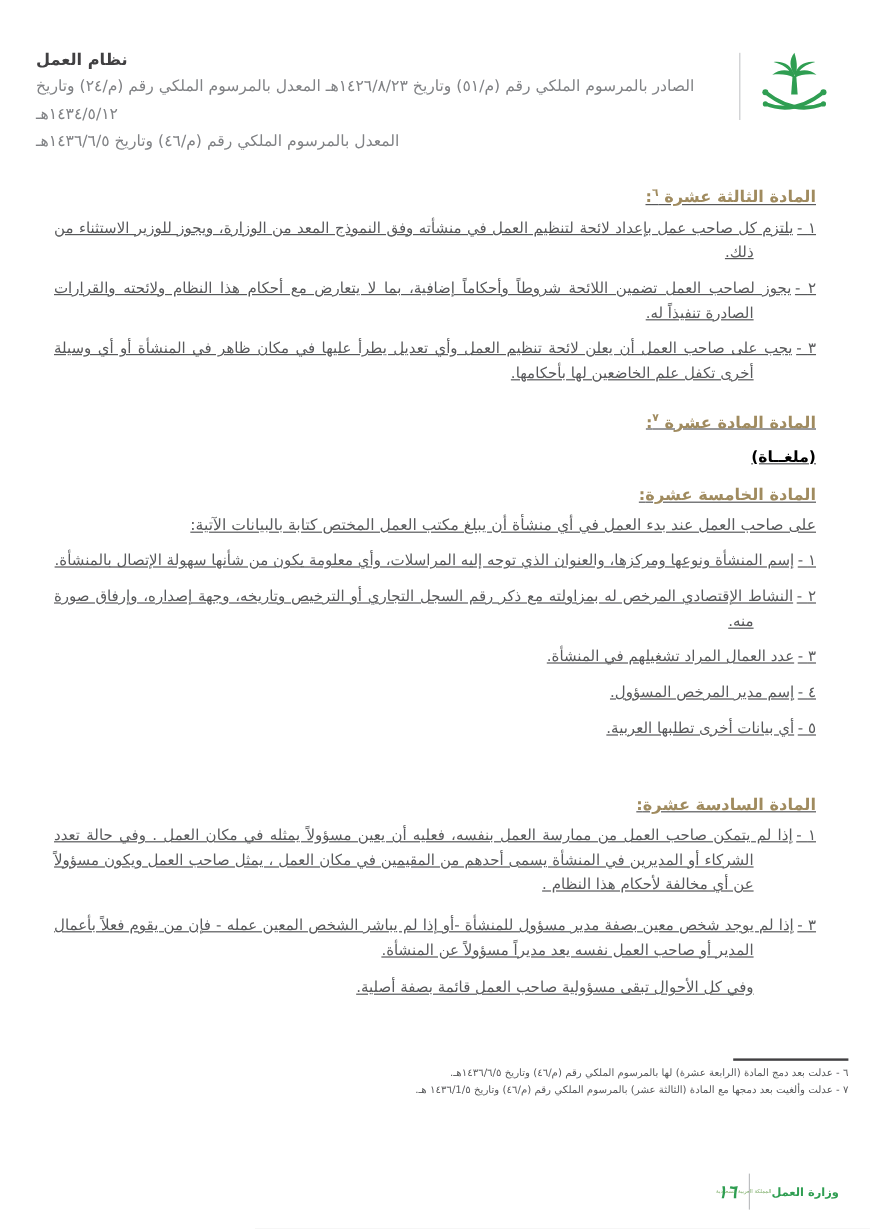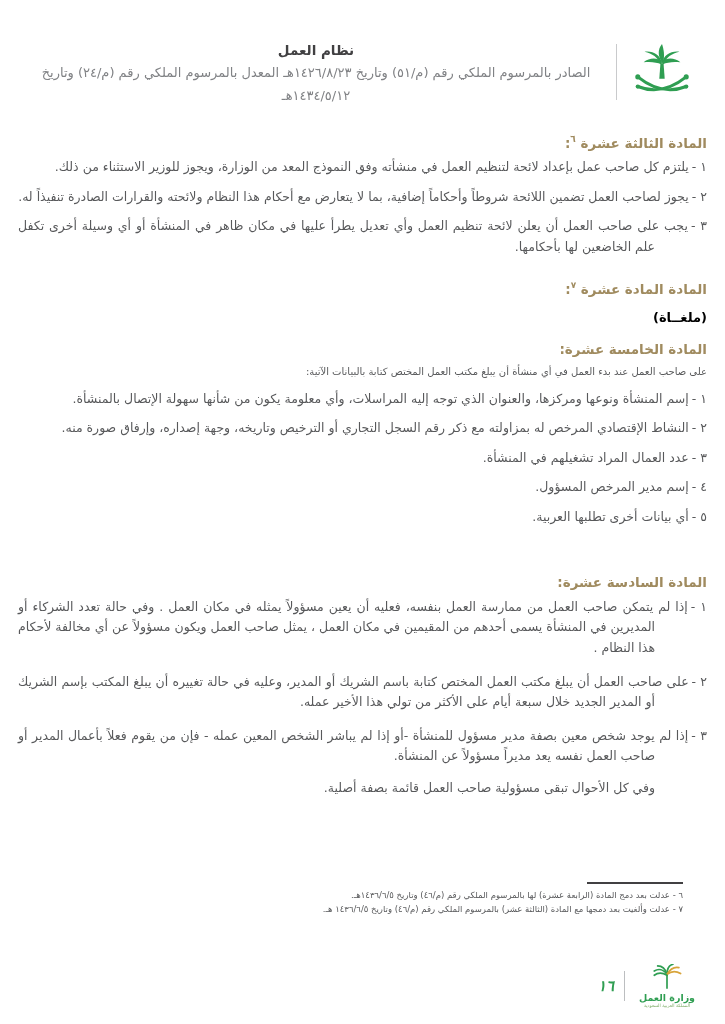--- a/index.html
+++ b/index.html
@@ -5,44 +5,44 @@
   html,body { margin:0; padding:0; background:#e8e8e8; }
   .page {
     width:725px; height:1024px; position:relative; background:#ffffff;
     font-family:"DejaVu Sans", sans-serif; direction:rtl; color:#58595b;
     margin:0 auto; overflow:hidden;
   }
   
   .doc-header { display:flex; align-items:flex-start; padding:42px 30px 0 30px; }
   .emblem-wrap { width:66px; display:flex; justify-content:center; flex:0 0 auto; }
   .header-divider { width:1px; background:#c9cacc; height:56px; margin:2px 12px 0 14px; flex:0 0 auto; }
-  .header-text { text-align:center; }
+  .header-text { text-align:left; }
   .doc-title { color:#414042; font-weight:bold; font-size:13.5px; margin-bottom:4px; }
   .doc-sub { color:#808285; font-size:13px; line-height:1.75; }
   
-  .content { padding:0 18px; }
+  .content { padding:0 45px;text-decoration:underline; }
   .article-heading { color:#a08b5f; font-weight:bold; font-size:13.5px; margin:0 0 7px 0; }
   .article-heading sup { font-size:9px; font-weight:bold; }
   .item { font-size:12.5px; line-height:1.65; text-align:justify; margin:0 0 9px 0;
           padding-right:52px; text-indent:-52px; }
   .item .num { margin-left:3px; }
-  .intro { font-size:10px; line-height:1.65; margin:0 0 8px 0; }
+  .intro { font-size:13px; line-height:1.65; margin:0 0 8px 0; }
   .cancelled { color:#000000; font-weight:bold; font-size:13px; margin:14px 0 16px 0; }
   .closing { font-size:12.5px; padding-right:52px; margin-top:2px; }
   .sec13 { margin-top:26px; }
   .sec14 { margin-top:22px; }
   .sec15 { margin-top:4px; }
   .sec16 { margin-top:46px; }
   
-  .footnotes { position:absolute; top:882px; right:42px; left:30px; }
+  .footnotes { position:absolute; top:882px; right:18px; left:30px; }
   .footnote-rule { width:96px; height:2px; background:#414042; margin-bottom:5px; }
   .footnote-line { font-size:8.5px; color:#58595b; line-height:1.6; }
   
   .page-footer { position:absolute; bottom:16px; right:26px; display:flex; align-items:center; }
-  .ministry-logo { display:flex; flex-direction:column; align-items:center; width:64px; }
+  .ministry-logo { display:flex; flex-direction:row; align-items:center; width:64px; }
   .ministry-name { color:#2f9e52; font-weight:bold; font-size:9.5px; margin-top:2px; white-space:nowrap; }
   .ministry-sub { color:#7fae6a; font-size:4.5px; letter-spacing:0.5px; white-space:nowrap; }
   .footer-sep { width:1px; height:30px; background:#bcbec0; margin:0 10px; }
   .page-number { color:#2f9e52; font-size:15px; font-weight:bold;font-style:italic; }
 </style>
 </head>
 <body>
 
 <div class="page">
 
@@ -66,20 +66,21 @@
           <circle cx="57" cy="36" r="2.6"></circle>
           <circle cx="57" cy="46" r="2.2"></circle>
           <circle cx="7" cy="46" r="2.2"></circle>
         </g>
       </svg>
     </div>
     <div class="header-divider"></div>
     <div class="header-text">
       <div class="doc-title">نظام العمل</div>
       <div class="doc-sub">الصادر بالمرسوم الملكي رقم (م/٥١) وتاريخ ١٤٢٦/٨/٢٣هـ المعدل بالمرسوم الملكي رقم (م/٢٤) وتاريخ ١٤٣٤/٥/١٢هـ</div>
+      <div class="doc-sub">المعدل بالمرسوم الملكي رقم (م/٤٦) وتاريخ ١٤٣٦/٦/٥هـ</div>
     </div>
   </div>
 
   <div class="content">
 
     <section class="sec13">
       <h2 class="article-heading"><span>المادة الثالثة عشرة </span><sup>٦</sup><span>:</span></h2>
       <p class="item"><span class="num">١ -</span><span>يلتزم كل صاحب عمل بإعداد لائحة لتنظيم العمل في منشأته وفق النموذج المعد من الوزارة، ويجوز للوزير الاستثناء من ذلك.</span></p>
       <p class="item"><span class="num">٢ -</span><span>يجوز لصاحب العمل تضمين اللائحة شروطاً وأحكاماً إضافية، بما لا يتعارض مع أحكام هذا النظام ولائحته والقرارات الصادرة تنفيذاً له.</span></p>
       <p class="item"><span class="num">٣ -</span><span>يجب على صاحب العمل أن يعلن لائحة تنظيم العمل وأي تعديل يطرأ عليها في مكان ظاهر في المنشأة أو أي وسيلة أخرى تكفل علم الخاضعين لها بأحكامها.</span></p>
@@ -96,30 +97,29 @@
       <p class="item"><span class="num">١ -</span><span>إسم المنشأة ونوعها ومركزها، والعنوان الذي توجه إليه المراسلات، وأي معلومة يكون من شأنها سهولة الإتصال بالمنشأة.</span></p>
       <p class="item"><span class="num">٢ -</span><span>النشاط الإقتصادي المرخص له بمزاولته مع ذكر رقم السجل التجاري أو الترخيص وتاريخه، وجهة إصداره، وإرفاق صورة منه.</span></p>
       <p class="item"><span class="num">٣ -</span><span>عدد العمال المراد تشغيلهم في المنشأة.</span></p>
       <p class="item"><span class="num">٤ -</span><span>إسم مدير المرخص المسؤول.</span></p>
       <p class="item"><span class="num">٥ -</span><span>أي بيانات أخرى تطلبها العربية.</span></p>
     </section>
 
     <section class="sec16">
       <h2 class="article-heading"><span>المادة السادسة عشرة</span><span>:</span></h2>
       <p class="item" style="margin-bottom:13px"><span class="num">١ -</span><span>إذا لم يتمكن صاحب العمل من ممارسة العمل بنفسه، فعليه أن يعين مسؤولاً يمثله في مكان العمل . وفي حالة تعدد الشركاء أو المديرين في المنشأة يسمى أحدهم من المقيمين في مكان العمل ، يمثل صاحب العمل ويكون مسؤولاً عن أي مخالفة لأحكام هذا النظام .</span></p>
-      <p class="item" style="margin-bottom:13px"><span class="num">٢ -</span><span>على صاحب العمل أن يبلغ مكتب العمل المختص كتابة باسم الشريك أو المدير، وعليه في حالة تغييره أن يبلغ المكتب بإسم الشريك أو المدير الجديد خلال سبعة أيام على الأكثر من تولي هذا الأخير عمله.</span></p>
       <p class="item" style="margin-bottom:13px"><span class="num">٣ -</span><span>إذا لم يوجد شخص معين بصفة مدير مسؤول للمنشأة -أو إذا لم يباشر الشخص المعين عمله - فإن من يقوم فعلاً بأعمال المدير أو صاحب العمل نفسه يعد مديراً مسؤولاً عن المنشأة.</span></p>
       <p class="closing">وفي كل الأحوال تبقى مسؤولية صاحب العمل قائمة بصفة أصلية.</p>
     </section>
   </div>
 
   <div class="footnotes">
     <div class="footnote-rule"></div>
     <div class="footnote-line">٦ - عدلت بعد دمج المادة (الرابعة عشرة) لها بالمرسوم الملكي رقم (م/٤٦) وتاريخ ١٤٣٦/٦/٥هـ.</div>
-    <div class="footnote-line">٧ - عدلت وألغيت بعد دمجها مع المادة (الثالثة عشر) بالمرسوم الملكي رقم (م/٤٦) وتاريخ ١٤٣٦/٦/٥ هـ.</div>
+    <div class="footnote-line">٧ - عدلت وألغيت بعد دمجها مع المادة (الثالثة عشر) بالمرسوم الملكي رقم (م/٤٦) وتاريخ ١٤٣٦/1/٥ هـ.</div>
   </div>
 
   <div class="page-footer">
     <div class="ministry-logo">
       <svg width="34" height="26" viewBox="0 0 40 30">
         <g stroke-width="2" fill="none" stroke-linecap="round">
           <path d="M20 28 L20 12" stroke="#2f9e52"></path>
           <path d="M20 12 C16 6 10 5 5 8" stroke="#2f9e52"></path>
           <path d="M20 12 C18 5 14 2 9 2" stroke="#2f9e52"></path>
           <path d="M20 12 C20 4 23 1 27 0" stroke="#2f9e52"></path>

